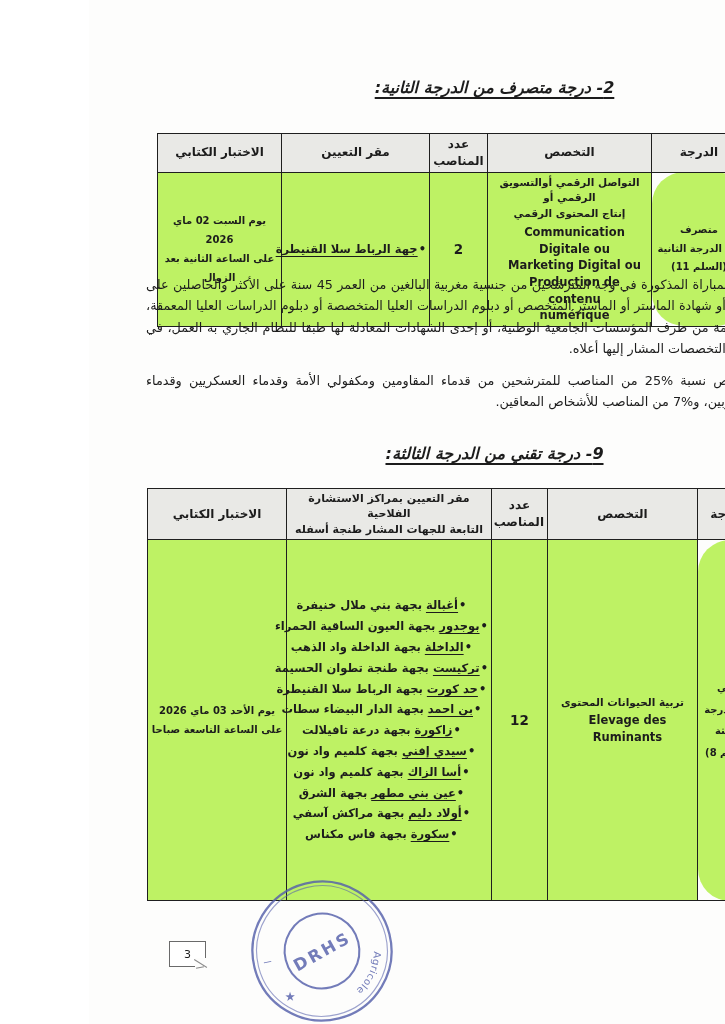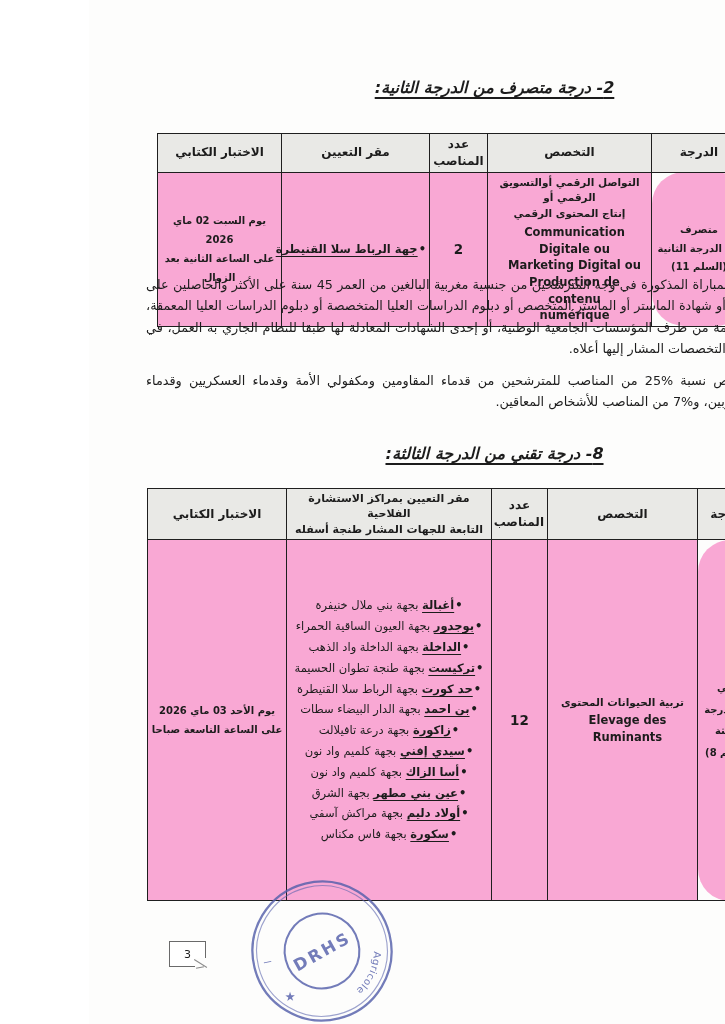--- a/index.html
+++ b/index.html
@@ -15,36 +15,36 @@
     font-size:16px; font-weight:bold; font-style:italic;
   }
   .sec-title .u{ text-decoration:underline; text-underline-offset:4px; text-decoration-thickness:1.5px; }
   .t1{ top:78px; } .t2{ top:444px; }
 
   
   .tbl{ position:absolute; border-collapse:collapse; table-layout:fixed; direction:rtl; }
   .tbl th,.tbl td{ border:1.6px solid #1f1f1f; text-align:center; vertical-align:middle; padding:2px 3px; overflow:visible; }
   .tbl th{ background:#e9e9e6; font-weight:bold; font-size:12px; line-height:1.4; white-space:pre-line; }
   .tbl2 th.loc-h{ font-size:11px; }
-  .tbl td{ background:#f9a8d4; }
+  .tbl td{ background:#bef264; }
   .tbl1{ left:68px; top:133px; width:589px; }
   .tbl2{ left:58px; top:488px; width:614px; }
   .tbl1 thead tr{ height:37px; } .tbl1 tbody tr{ height:92px; }
   .tbl2 thead tr{ height:47px; } .tbl2 tbody tr{ height:361px; }
   .grade-cell{ font-weight:bold; font-size:10px; line-height:1.85; white-space:pre-line;border-radius:32px; }
   .tbl2 .grade-cell{ line-height:2.15; }
   .spec-ar{ font-weight:bold; font-size:10.5px; line-height:1.5; white-space:pre-line; }
   .spec-fr{ font-weight:bold; font-size:11.5px; line-height:1.45; white-space:pre-line; margin-top:2px; font-style:normal;margin-left:10px; }
   .pos-cell{ font-weight:bold; font-size:13.5px; }
   .exam-cell{ font-weight:bold; font-size:10px; line-height:1.9; white-space:pre-line; }
 
   .loc-single{ font-size:11.5px; white-space:nowrap; }
   .blt{ font-weight:bold; margin-left:1px; }
   .loc-name{ font-weight:bold; text-decoration:underline; text-underline-offset:3px;text-align:center; }
-  .loc-region{ font-weight:normal; }
+  .loc-region{ font-weight:bold; }
   .loc-list{ display:inline-block; }
   .loc-line{ font-size:11.5px; line-height:20.8px; white-space:nowrap; text-align:center; }
 
   
   .para{ position:absolute; left:57px; width:612px; margin:0; font-size:12.8px; line-height:21.3px; text-align:justify; }
   .p1{ top:266px;margin-top:8px; } .p2{ top:370px; }
 
   
   .pagenum-box{
     position:absolute; left:80px; top:941px; width:37px; height:26px;
@@ -104,21 +104,21 @@
         </td>
         <td class="exam-cell">يوم السبت 02 ماي 2026
 على الساعة الثانية بعد الزوال</td>
       </tr>
     </tbody>
   </table>
 
   <p class="para p1">تفتح المباراة المذكورة في وجه المترشحين من جنسية مغربية البالغين من العمر 45 سنة على الأكثر والحاصلين على دبلوم أو شهادة الماستر أو الماستر المتخصص أو دبلوم الدراسات العليا المتخصصة أو دبلوم الدراسات العليا المعمقة، المسلمة من طرف المؤسسات الجامعية الوطنية، أو إحدى الشهادات المعادلة لها طبقا للنظام الجاري به العمل، في إحدى التخصصات المشار إليها أعلاه.</p>
   <p class="para p2">وتخصص نسبة %25 من المناصب للمترشحين من قدماء المقاومين ومكفولي الأمة وقدماء العسكريين وقدماء المحاربين، و%7 من المناصب للأشخاص المعاقين.</p>
 
-  <h2 class="sec-title t2"><span class="u">8- درجة تقني من الدرجة الثالثة:</span></h2>
+  <h2 class="sec-title t2"><span class="u">9- درجة تقني من الدرجة الثالثة:</span></h2>
 
   <table class="tbl tbl2">
     <colgroup>
       <col style="width:64px">
         <col style="width:150px">
         <col style="width:56px">
         <col style="width:205px">
         <col style="width:139px">
     </colgroup>
     <thead>

